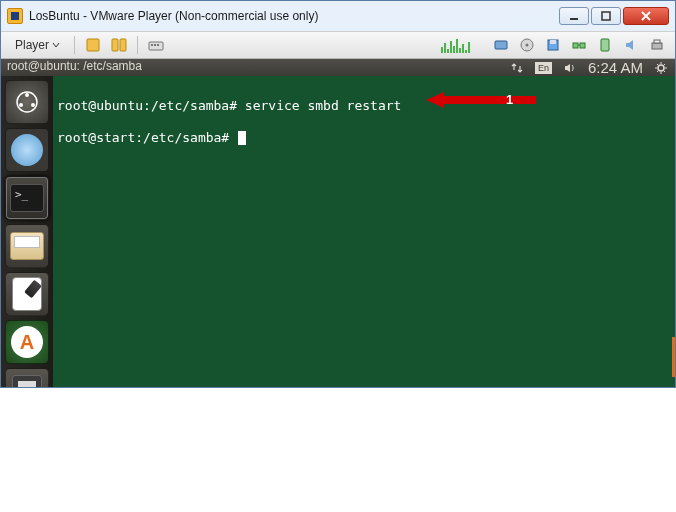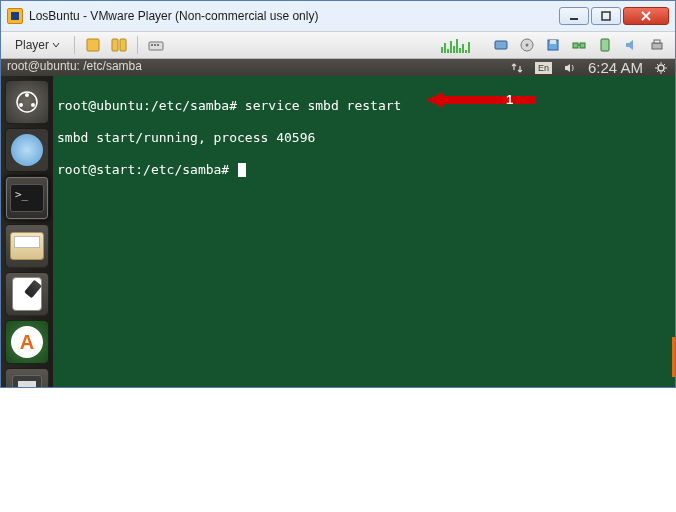--- a/index.html
+++ b/index.html
@@ -393,21 +393,20 @@
                 <rect x="7" y="6" width="16" height="4" rx="1" fill="#7c7970" stroke="#3a3834"></rect>
                 <rect x="12" y="3" width="6" height="3" fill="#7c7970" stroke="#3a3834"></rect>
                 <path d="M12 13v14M15 13v14M18 13v14" stroke="#3a3834"></path>
               </svg>
             </div>
         </div>
       </div>
 
       <div class="terminal">
 <span class="term-line">root@ubuntu:/etc/samba# service smbd restart</span>
-<span class="term-line">smbd start/running, process 40596</span>
 <span class="term-line"><span>root@start:/etc/samba# </span><span class="cursor"></span></span>
 
         
         <div class="callout">
           <svg width="140" height="30">
             <polygon points="0,8 18,0 18,4 110,4 110,12 18,12 18,16" fill="#d40000"></polygon>
             <text x="80" y="12" fill="#ffffff" font-size="13" font-family="Arial" font-weight="bold">1</text>
           </svg>
         </div>
       </div>

